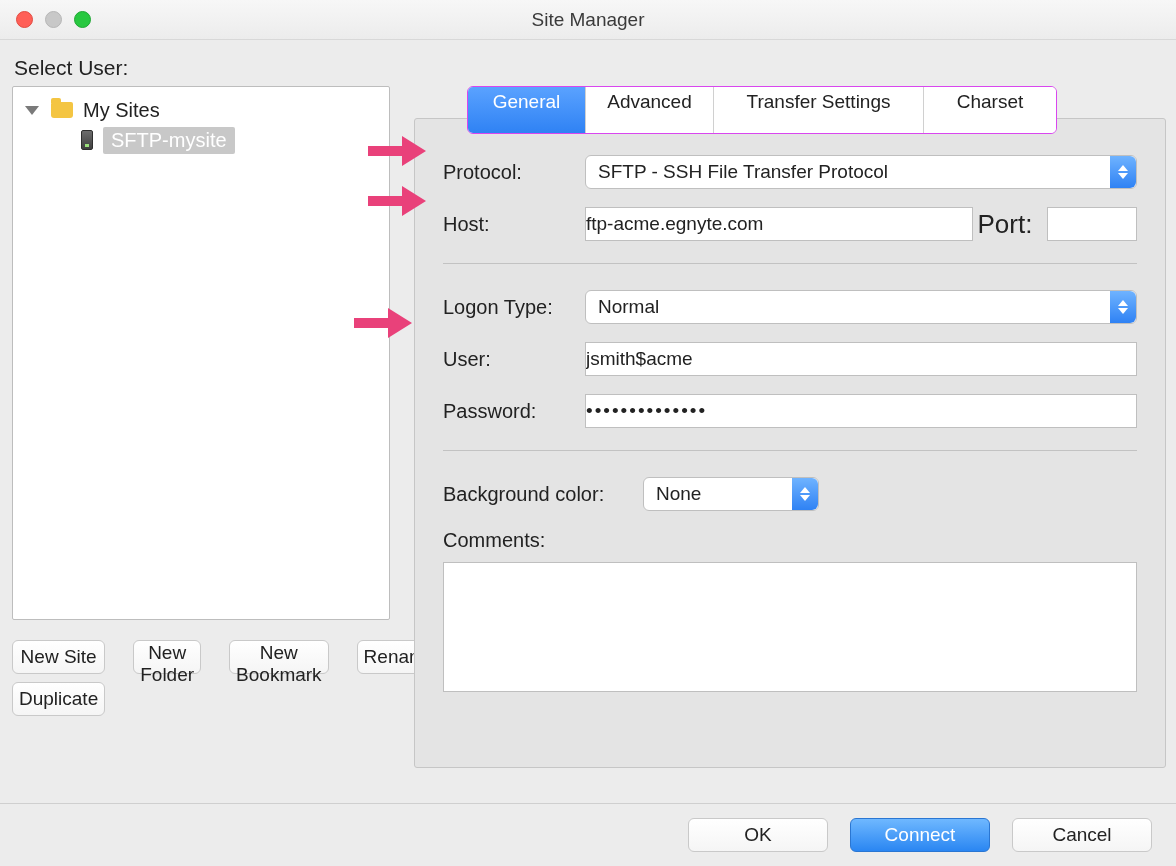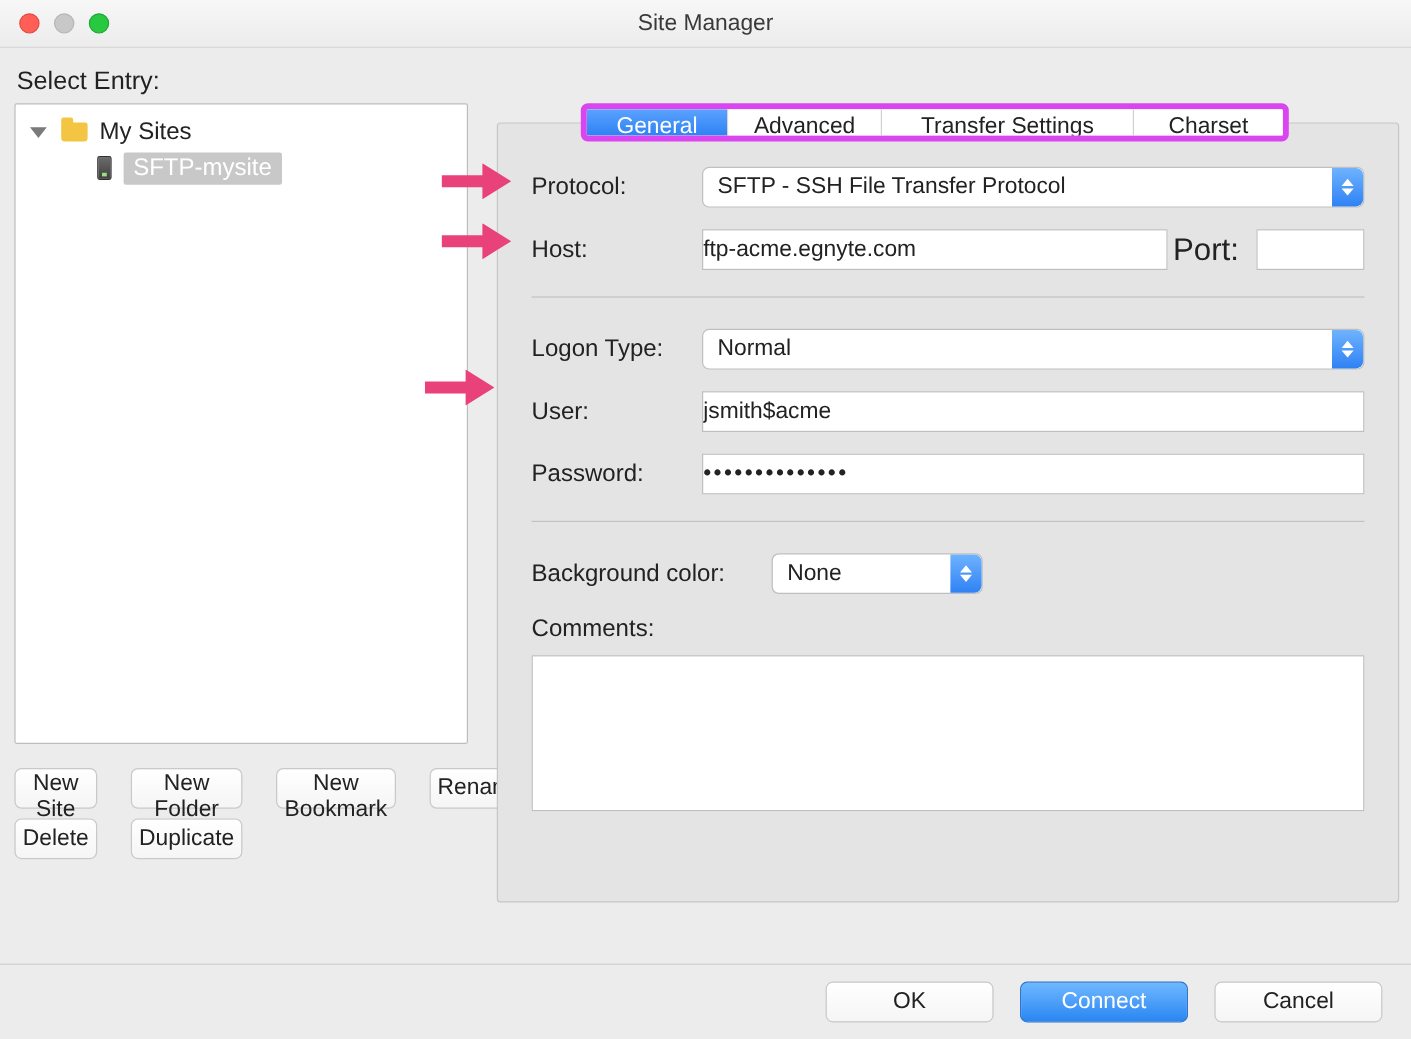--- a/index.html
+++ b/index.html
@@ -144,24 +144,24 @@
   .mac-btn.primary {
     background: linear-gradient(#6fb8ff, #2a86f2);
     border: 1px solid #2a76d2;
     color: #fff;
   }
 
   
   .right-wrap { flex: 1; position: relative; }
   .tabs {
     display: flex;
-    margin: 0 auto 0 70px;
+    margin: 0 auto 0 53px;
     width: 590px;
-    height: 32px;
-    border: 5px solid #d946ef;
+    height: 48px;
+    border: 1px solid #d946ef;
     border-radius: 6px;
     overflow: hidden;
     background: #fff;
   }
   .tab {
     flex: none;
     padding: 0 20px;
     line-height: 30px;
     text-align: center;
     font-size: 19px;
@@ -272,21 +272,21 @@
 <div class="title-bar">
   <div class="traffic-lights">
     <div class="traffic-light tl-red"></div>
     <div class="traffic-light tl-yellow"></div>
     <div class="traffic-light tl-green"></div>
   </div>
   <div class="window-title">Site Manager</div>
 </div>
 
 <div class="content">
-  <div class="select-entry-label">Select Entry:</div>
+  <div class="select-entry-label">Select User:</div>
 
   <div class="columns">
 
     <div class="left-panel">
       <div class="tree">
         <div class="tree-row">
           <span class="disclosure"></span>
           <span class="folder-icon"></span>
           <span class="tree-label">My Sites</span>
         </div>
@@ -295,21 +295,20 @@
           <span class="server-icon"></span>
           <span class="tree-label tree-sel">SFTP-mysite</span>
         </div>
       </div>
 
       <div class="btn-grid">
         <button class="mac-btn">New Site</button>
         <button class="mac-btn">New Folder</button>
         <button class="mac-btn">New Bookmark</button>
         <button class="mac-btn">Rename</button>
-        <button class="mac-btn">Delete</button>
         <button class="mac-btn">Duplicate</button>
       </div>
     </div>
 
     <div class="right-wrap">
 
       <div class="pointer-arrow" style="left:-46px; top:50px;">
         <svg viewBox="0 0 58 30">
             <path d="M0 10 L34 10 L34 0 L58 15 L34 30 L34 20 L0 20 Z" fill="#e9417a"></path>
           </svg>

